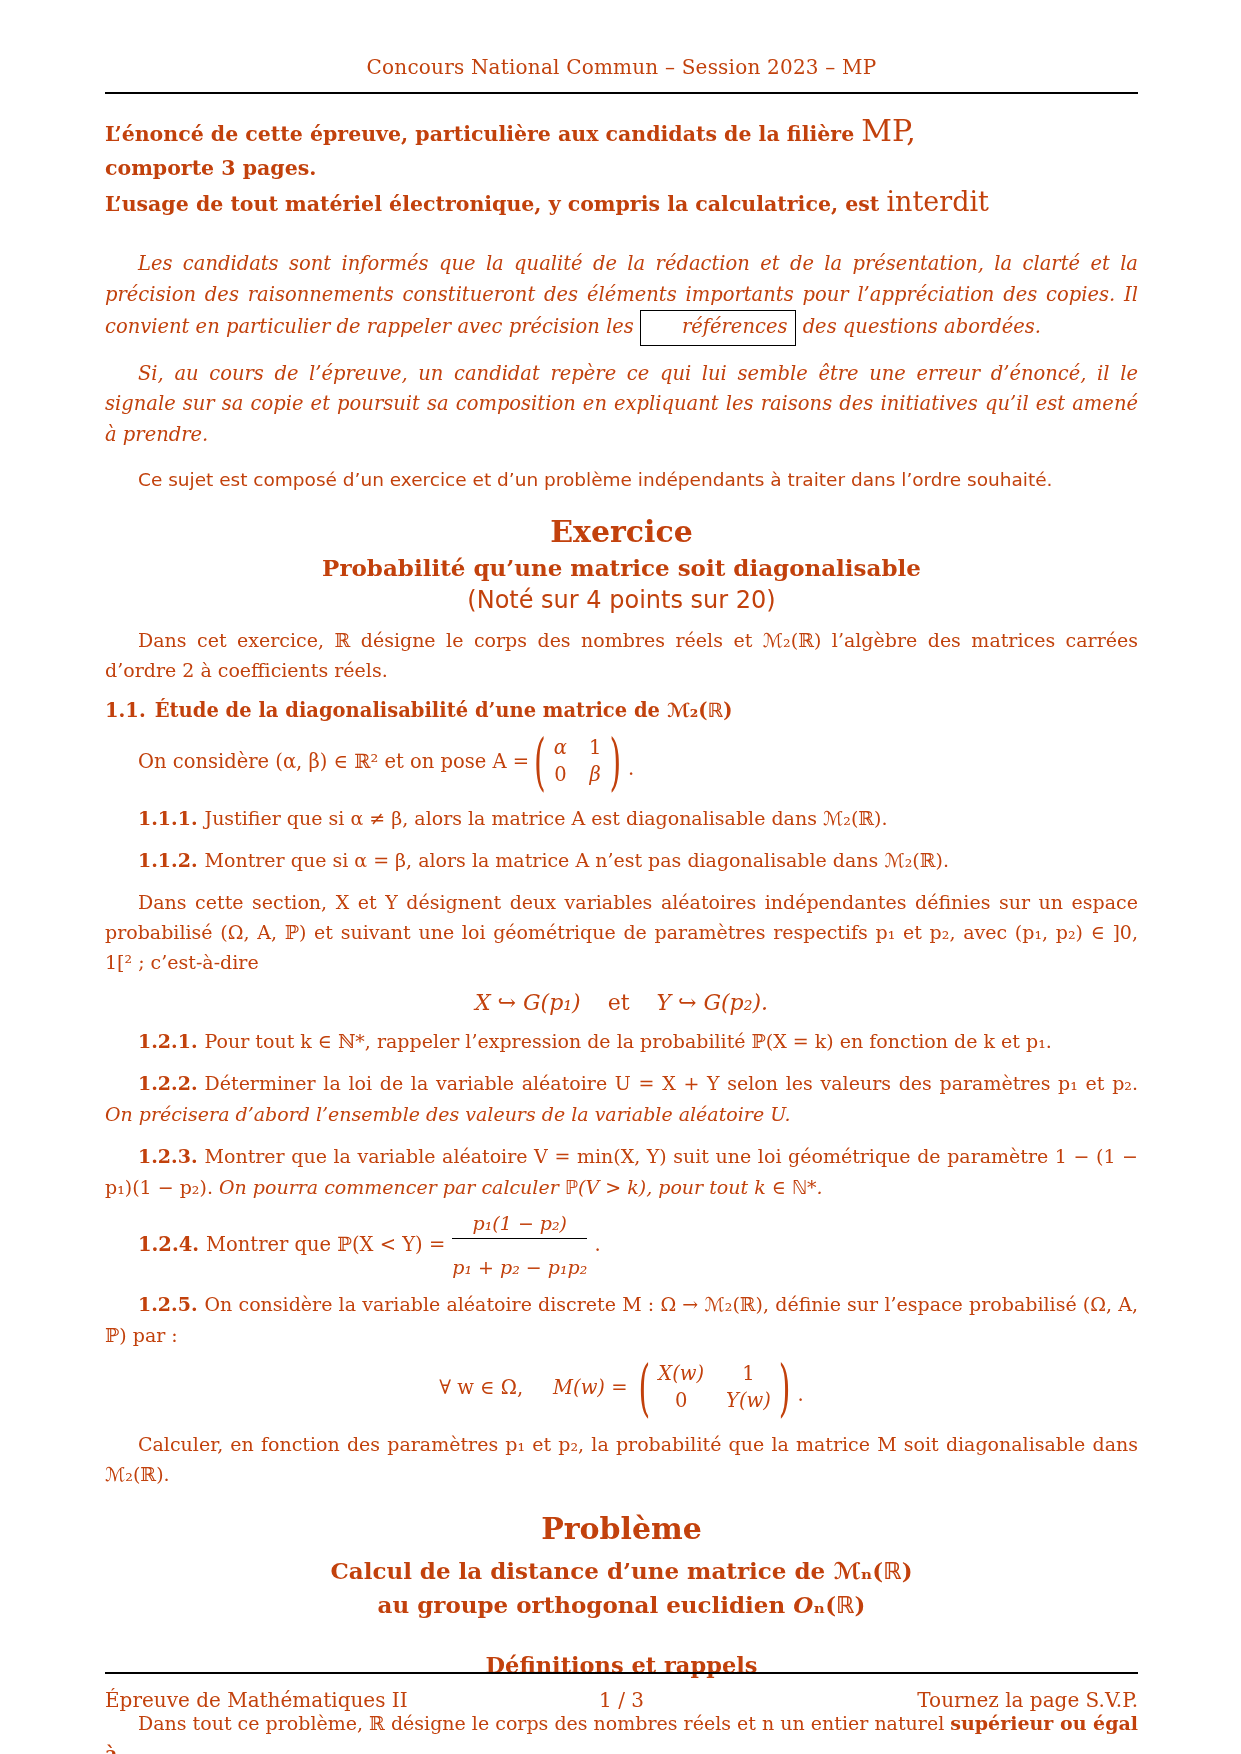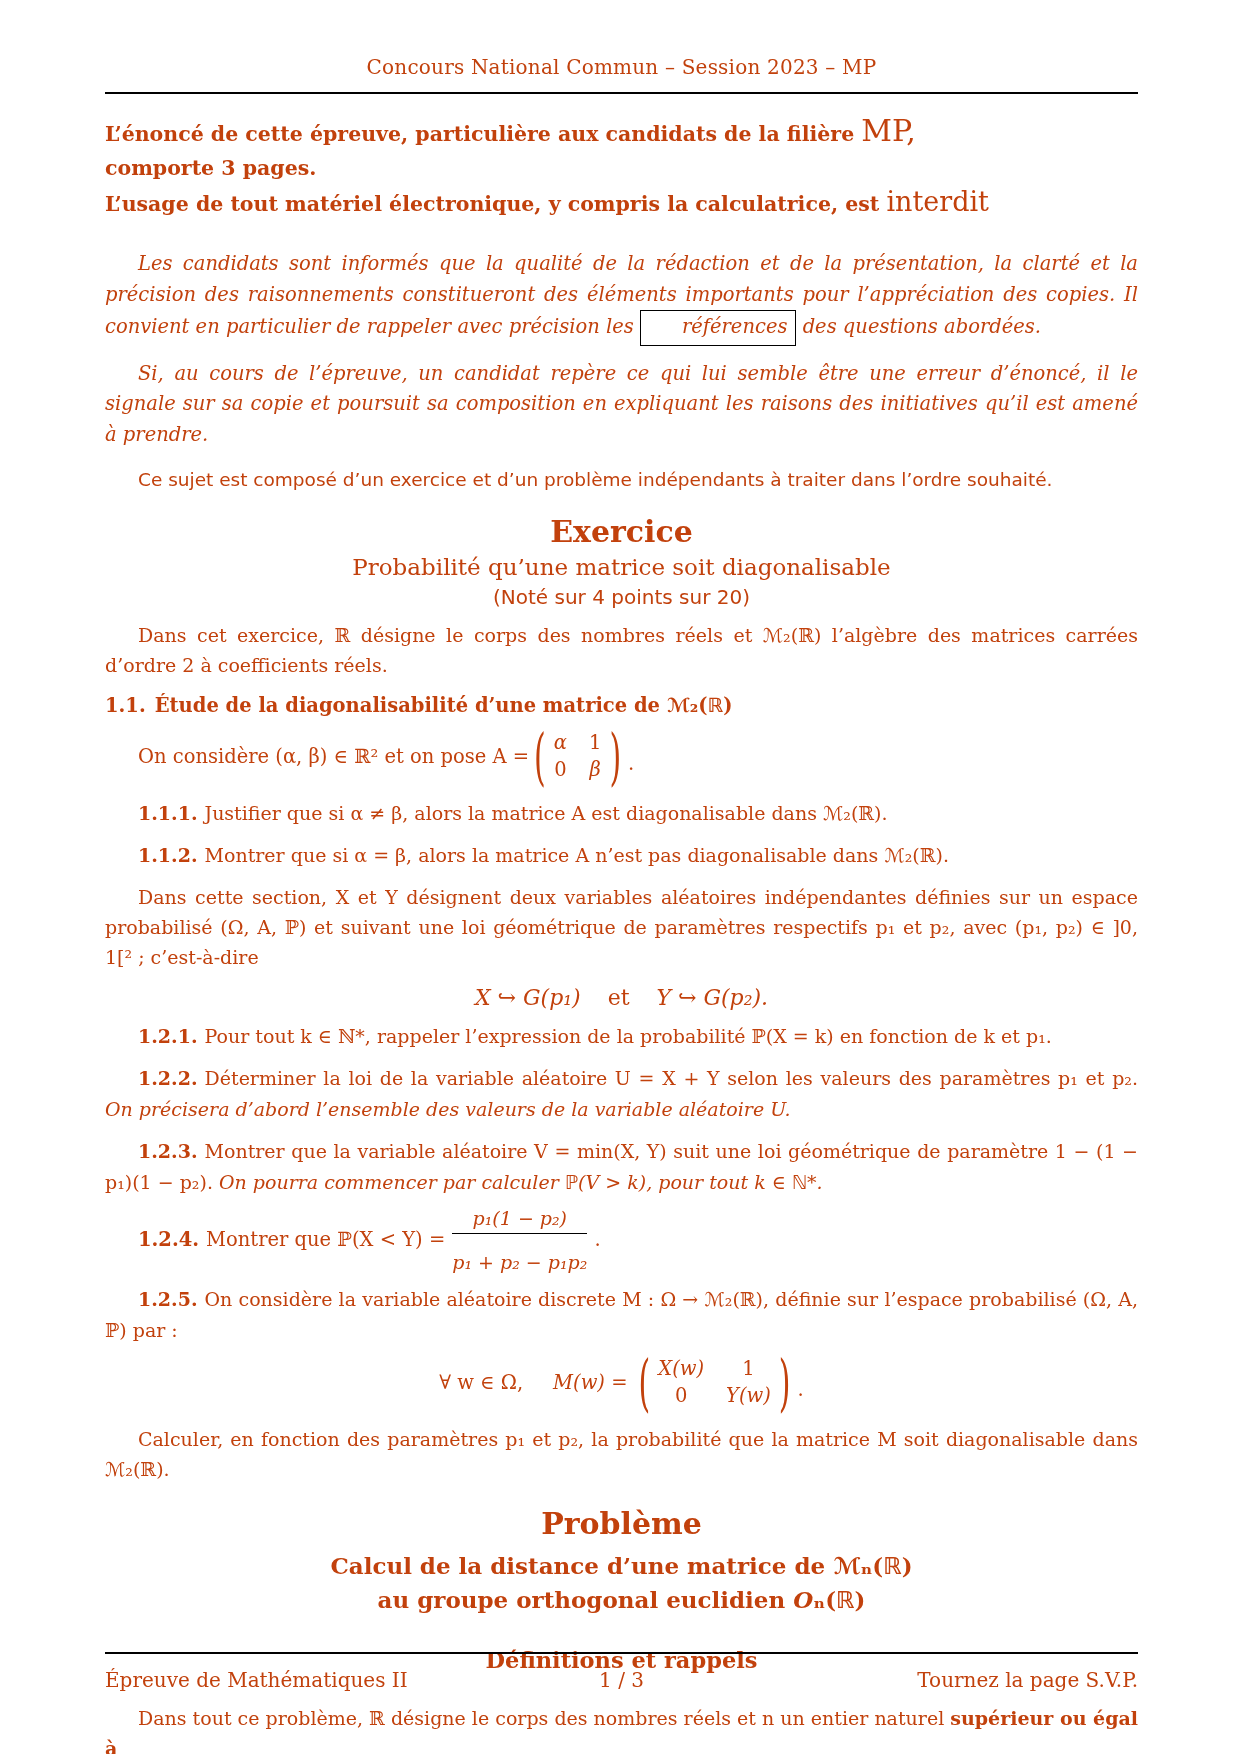--- a/index.html
+++ b/index.html
@@ -25,22 +25,22 @@
   
   .preamble p {margin:0; font-style:italic; font-size:19.5px; line-height:30.5px; text-align:justify;}
   .preamble .p1 {margin-top:28px; text-indent:33px;}
   .preamble .p2 {margin-top:13px; text-indent:33px;}
   .boxed {border:1.5px solid #000; padding:1px 8px 2px; display:inline-block; font-style:italic;}
   .p3 {margin:0; margin-top:15px !important; font-family:"DejaVu Sans",sans-serif; font-style:normal !important;
        font-size:18.5px !important; text-indent:33px; text-align:left !important;}
 
   
   .ex-title {text-align:center; font-weight:bold; font-size:30px; margin-top:18px;}
-  .ex-subtitle {text-align:center; font-weight:normal; font-size:23px; margin-top:5px;}
-  .ex-note {text-align:center; font-family:"DejaVu Sans",sans-serif; font-size:20px; margin-top:5px;}
+  .ex-subtitle {text-align:center; font-weight:bold; font-size:23px; margin-top:5px;}
+  .ex-note {text-align:center; font-family:"DejaVu Sans",sans-serif; font-size:24px; margin-top:5px;}
 
   .body-par {font-size:19px; line-height:30px; text-align:justify; margin:11px 0 0 0; text-indent:33px;}
 
   .sec-heading {font-weight:bold; font-size:19.5px; margin-top:12px; line-height:28px;}
   .sec-heading .num {margin-right:9px;}
 
   .q {font-size:19px; line-height:31px; text-align:justify; margin:11px 0 0 0; text-indent:33px;}
   .qnum {font-weight:bold; margin-right:7px;}
   .q i {font-style:italic;}
 
@@ -66,21 +66,21 @@
 
   .forall-gap {margin-right:30px;}
   .eq-gap {margin-right:6px;}
 
   
   .pb-title {text-align:center; font-weight:bold; font-size:30px; margin-top:22px;}
   .pb-sub {text-align:center; font-weight:bold; font-size:23px; line-height:34px; margin-top:8px;}
   .rappels {text-align:center; font-weight:bold; font-size:22.5px; margin-top:30px;}
 
   
-  .footer {position:absolute; left:105px; right:103px; bottom:62px;}
+  .footer {position:absolute; left:105px; right:103px; bottom:42px;}
   .footer-rule {border:none; border-top:2.5px solid #000; margin:0;}
   .footer-row {display:grid; grid-template-columns:1fr auto 1fr; align-items:baseline; margin-top:14px; font-size:20px;}
   .footer-left {text-align:left;}
   .footer-center {text-align:center;}
   .footer-right {text-align:right;}
 </style>
 </head>
 <body>
 
 <div class="page">

